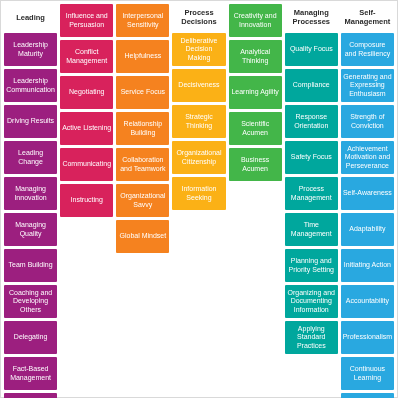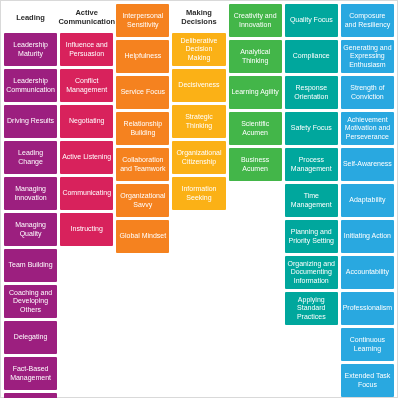--- a/index.html
+++ b/index.html
@@ -82,21 +82,20 @@
         <div class="cell" style="background: rgb(156, 31, 127);">Leading Change</div>
         <div class="cell" style="background: rgb(156, 31, 127);">Managing Innovation</div>
         <div class="cell" style="background: rgb(156, 31, 127);">Managing Quality</div>
         <div class="cell" style="background: rgb(156, 31, 127);">Team Building</div>
         <div class="cell" style="background: rgb(156, 31, 127);">Coaching and Developing Others</div>
         <div class="cell" style="background: rgb(156, 31, 127);">Delegating</div>
         <div class="cell" style="background: rgb(156, 31, 127);">Fact-Based Management</div>
         <div class="cell" style="background: rgb(156, 31, 127);">Strategic Talent Management</div>
       </div>
       <div class="col">
-        <div class="col-head">Active Communication</div>
         <div class="cell" style="background: rgb(216, 34, 92);">Influence and Persuasion</div>
         <div class="cell" style="background: rgb(216, 34, 92);">Conflict Management</div>
         <div class="cell" style="background: rgb(216, 34, 92);">Negotiating</div>
         <div class="cell" style="background: rgb(216, 34, 92);">Active Listening</div>
         <div class="cell" style="background: rgb(216, 34, 92);">Communicating</div>
         <div class="cell" style="background: rgb(216, 34, 92);">Instructing</div>
         <div class="cell empty"></div>
         <div class="cell empty"></div>
         <div class="cell empty"></div>
         <div class="cell empty"></div>
@@ -109,21 +108,21 @@
         <div class="cell" style="background: rgb(245, 130, 31);">Relationship Building</div>
         <div class="cell" style="background: rgb(245, 130, 31);">Collaboration and Teamwork</div>
         <div class="cell" style="background: rgb(245, 130, 31);">Organizational Savvy</div>
         <div class="cell" style="background: rgb(245, 130, 31);">Global Mindset</div>
         <div class="cell empty"></div>
         <div class="cell empty"></div>
         <div class="cell empty"></div>
         <div class="cell empty"></div>
       </div>
       <div class="col">
-        <div class="col-head">Making Decisions</div>
+        <div class="col-head">Process Decisions</div>
         <div class="cell" style="background: rgb(251, 177, 22);">Deliberative Decision Making</div>
         <div class="cell" style="background: rgb(251, 177, 22);">Decisiveness</div>
         <div class="cell" style="background: rgb(251, 177, 22);">Strategic Thinking</div>
         <div class="cell" style="background: rgb(251, 177, 22);">Organizational Citizenship</div>
         <div class="cell" style="background: rgb(251, 177, 22);">Information Seeking</div>
         <div class="cell empty"></div>
         <div class="cell empty"></div>
         <div class="cell empty"></div>
         <div class="cell empty"></div>
         <div class="cell empty"></div>
@@ -136,33 +135,35 @@
         <div class="cell" style="background: rgb(67, 182, 73);">Scientific Acumen</div>
         <div class="cell" style="background: rgb(67, 182, 73);">Business Acumen</div>
         <div class="cell empty"></div>
         <div class="cell empty"></div>
         <div class="cell empty"></div>
         <div class="cell empty"></div>
         <div class="cell empty"></div>
         <div class="cell empty"></div>
       </div>
       <div class="col">
+        <div class="col-head">Managing Processes</div>
         <div class="cell" style="background: rgb(0, 167, 157);">Quality Focus</div>
         <div class="cell" style="background: rgb(0, 167, 157);">Compliance</div>
         <div class="cell" style="background: rgb(0, 167, 157);">Response Orientation</div>
         <div class="cell" style="background: rgb(0, 167, 157);">Safety Focus</div>
         <div class="cell" style="background: rgb(0, 167, 157);">Process Management</div>
         <div class="cell" style="background: rgb(0, 167, 157);">Time Management</div>
         <div class="cell" style="background: rgb(0, 167, 157);">Planning and Priority Setting</div>
         <div class="cell" style="background: rgb(0, 167, 157);">Organizing and Documenting Information</div>
         <div class="cell" style="background: rgb(0, 167, 157);">Applying Standard Practices</div>
         <div class="cell empty"></div>
         <div class="cell empty"></div>
       </div>
       <div class="col">
+        <div class="col-head">Self-Management</div>
         <div class="cell" style="background: rgb(41, 168, 224);">Composure and Resiliency</div>
         <div class="cell" style="background: rgb(41, 168, 224);">Generating and Expressing Enthusiasm</div>
         <div class="cell" style="background: rgb(41, 168, 224);">Strength of Conviction</div>
         <div class="cell" style="background: rgb(41, 168, 224);">Achievement Motivation and Perseverance</div>
         <div class="cell" style="background: rgb(41, 168, 224);">Self-Awareness</div>
         <div class="cell" style="background: rgb(41, 168, 224);">Adaptability</div>
         <div class="cell" style="background: rgb(41, 168, 224);">Initiating Action</div>
         <div class="cell" style="background: rgb(41, 168, 224);">Accountability</div>
         <div class="cell" style="background: rgb(41, 168, 224);">Professionalism</div>
         <div class="cell" style="background: rgb(41, 168, 224);">Continuous Learning</div>

